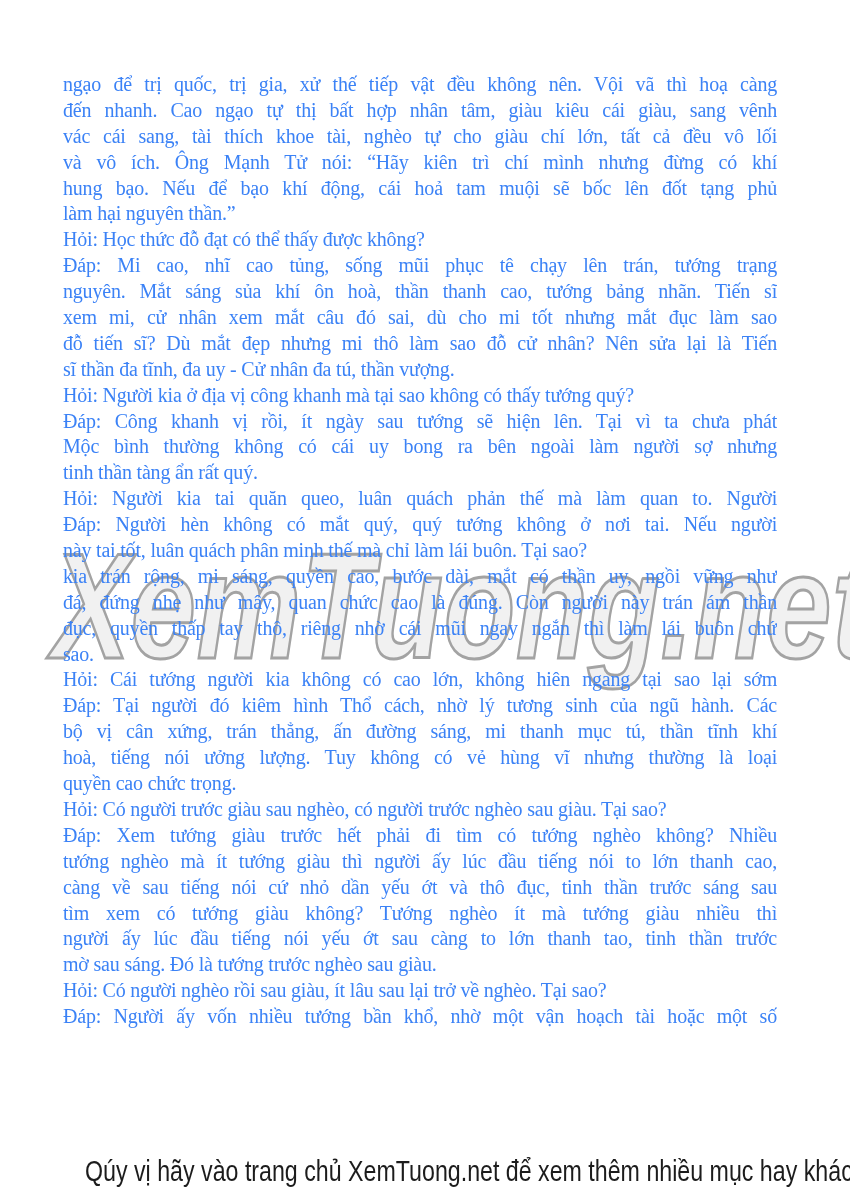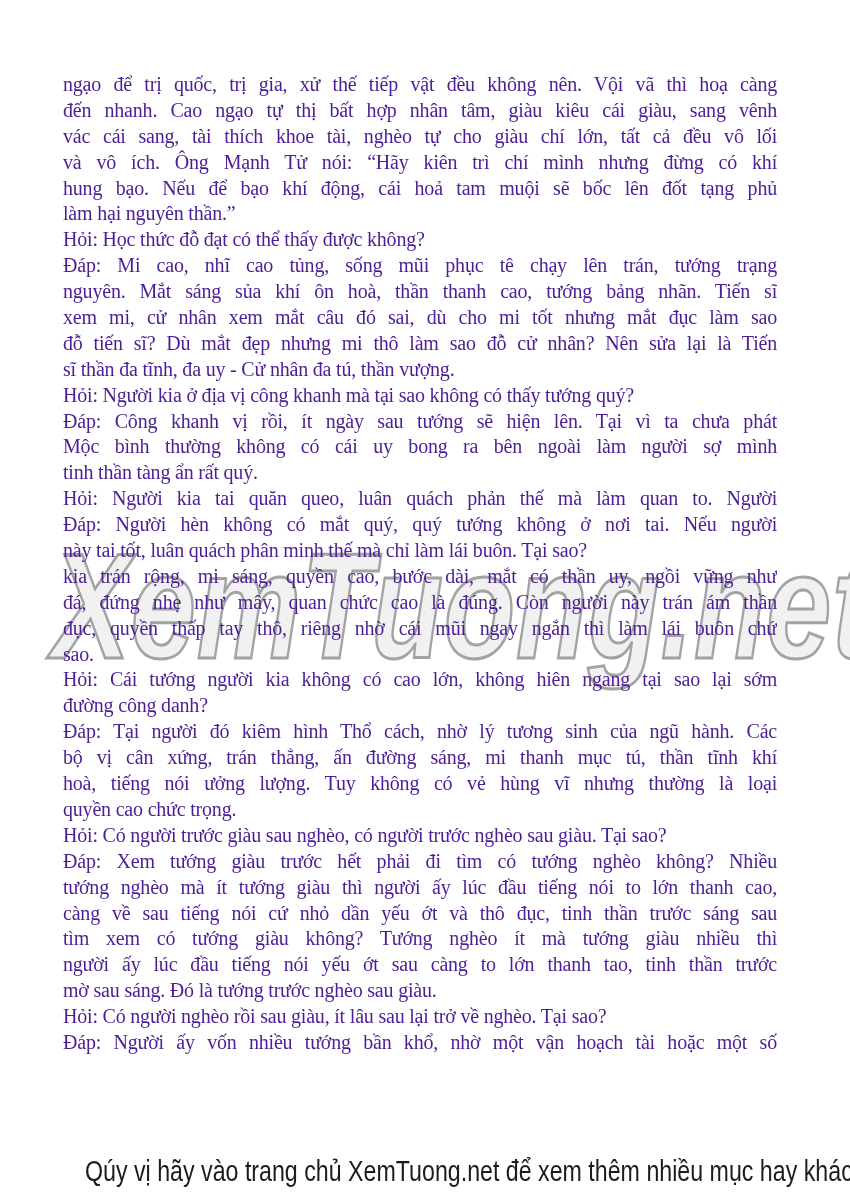--- a/index.html
+++ b/index.html
@@ -35,21 +35,21 @@
     left: 63px; top: 72px;
     width: 714px;
     z-index: 1;
   }
   .line {
     width: 714px;
     height: 25.9px;
     line-height: 25.9px;
     font-size: 20px;
     letter-spacing: -0.2px;
-    color: #4c1d95;
+    color: #3b82f6;
     text-align: left;
     overflow: hidden;
   }
   .line.j {
     text-align: justify;
     text-align-last: justify;
   }
   .footer {
     position: absolute;
     left: 0; top: 1155px;
@@ -78,31 +78,30 @@
       <div class="line j">hung bạo. Nếu để bạo khí động, cái hoả tam muội sẽ bốc lên đốt tạng phủ</div>
       <div class="line">làm hại nguyên thần.”</div>
       <div class="line">Hỏi: Học thức đỗ đạt có thể thấy được không?</div>
       <div class="line j">Đáp: Mi cao, nhĩ cao tủng, sống mũi phục tê chạy lên trán, tướng trạng</div>
       <div class="line j">nguyên. Mắt sáng sủa khí ôn hoà, thần thanh cao, tướng bảng nhãn. Tiến sĩ</div>
       <div class="line j">xem mi, cử nhân xem mắt câu đó sai, dù cho mi tốt nhưng mắt đục làm sao</div>
       <div class="line j">đỗ tiến sĩ? Dù mắt đẹp nhưng mi thô làm sao đỗ cử nhân? Nên sửa lại là Tiến</div>
       <div class="line">sĩ thần đa tĩnh, đa uy - Cử nhân đa tú, thần vượng.</div>
       <div class="line">Hỏi: Người kia ở địa vị công khanh mà tại sao không có thấy tướng quý?</div>
       <div class="line j">Đáp: Công khanh vị rồi, ít ngày sau tướng sẽ hiện lên. Tại vì ta chưa phát</div>
-      <div class="line j">Mộc bình thường không có cái uy bong ra bên ngoài làm người sợ mình</div>
+      <div class="line j">Mộc bình thường không có cái uy bong ra bên ngoài làm người sợ nhưng</div>
       <div class="line">tinh thần tàng ẩn rất quý.</div>
       <div class="line j">Hỏi: Người kia tai quăn queo, luân quách phản thế mà làm quan to. Người</div>
       <div class="line j">Đáp: Người hèn không có mắt quý, quý tướng không ở nơi tai. Nếu người</div>
       <div class="line">này tai tốt, luân quách phân minh thế mà chỉ làm lái buôn. Tại sao?</div>
       <div class="line j">kia trán rộng, mi sáng, quyền cao, bước dài, mắt có thần uy, ngồi vững như</div>
       <div class="line j">đá, đứng nhẹ như mây, quan chức cao là đúng. Còn người này trán ám thần</div>
       <div class="line j">đục, quyền thấp tay thô, riêng nhờ cái mũi ngay ngắn thì làm lái buôn chứ</div>
       <div class="line">sao.</div>
       <div class="line j">Hỏi: Cái tướng người kia không có cao lớn, không hiên ngang tại sao lại sớm</div>
-      <div class="line">đường công danh?</div>
       <div class="line j">Đáp: Tại người đó kiêm hình Thổ cách, nhờ lý tương sinh của ngũ hành. Các</div>
       <div class="line j">bộ vị cân xứng, trán thẳng, ấn đường sáng, mi thanh mục tú, thần tĩnh khí</div>
       <div class="line j">hoà, tiếng nói ưởng lượng. Tuy không có vẻ hùng vĩ nhưng thường là loại</div>
       <div class="line">quyền cao chức trọng.</div>
       <div class="line">Hỏi: Có người trước giàu sau nghèo, có người trước nghèo sau giàu. Tại sao?</div>
       <div class="line j">Đáp: Xem tướng giàu trước hết phải đi tìm có tướng nghèo không? Nhiều</div>
       <div class="line j">tướng nghèo mà ít tướng giàu thì người ấy lúc đầu tiếng nói to lớn thanh cao,</div>
       <div class="line j">càng về sau tiếng nói cứ nhỏ dần yếu ớt và thô đục, tinh thần trước sáng sau</div>
       <div class="line j">tìm xem có tướng giàu không? Tướng nghèo ít mà tướng giàu nhiều thì</div>
       <div class="line j">người ấy lúc đầu tiếng nói yếu ớt sau càng to lớn thanh tao, tinh thần trước</div>

